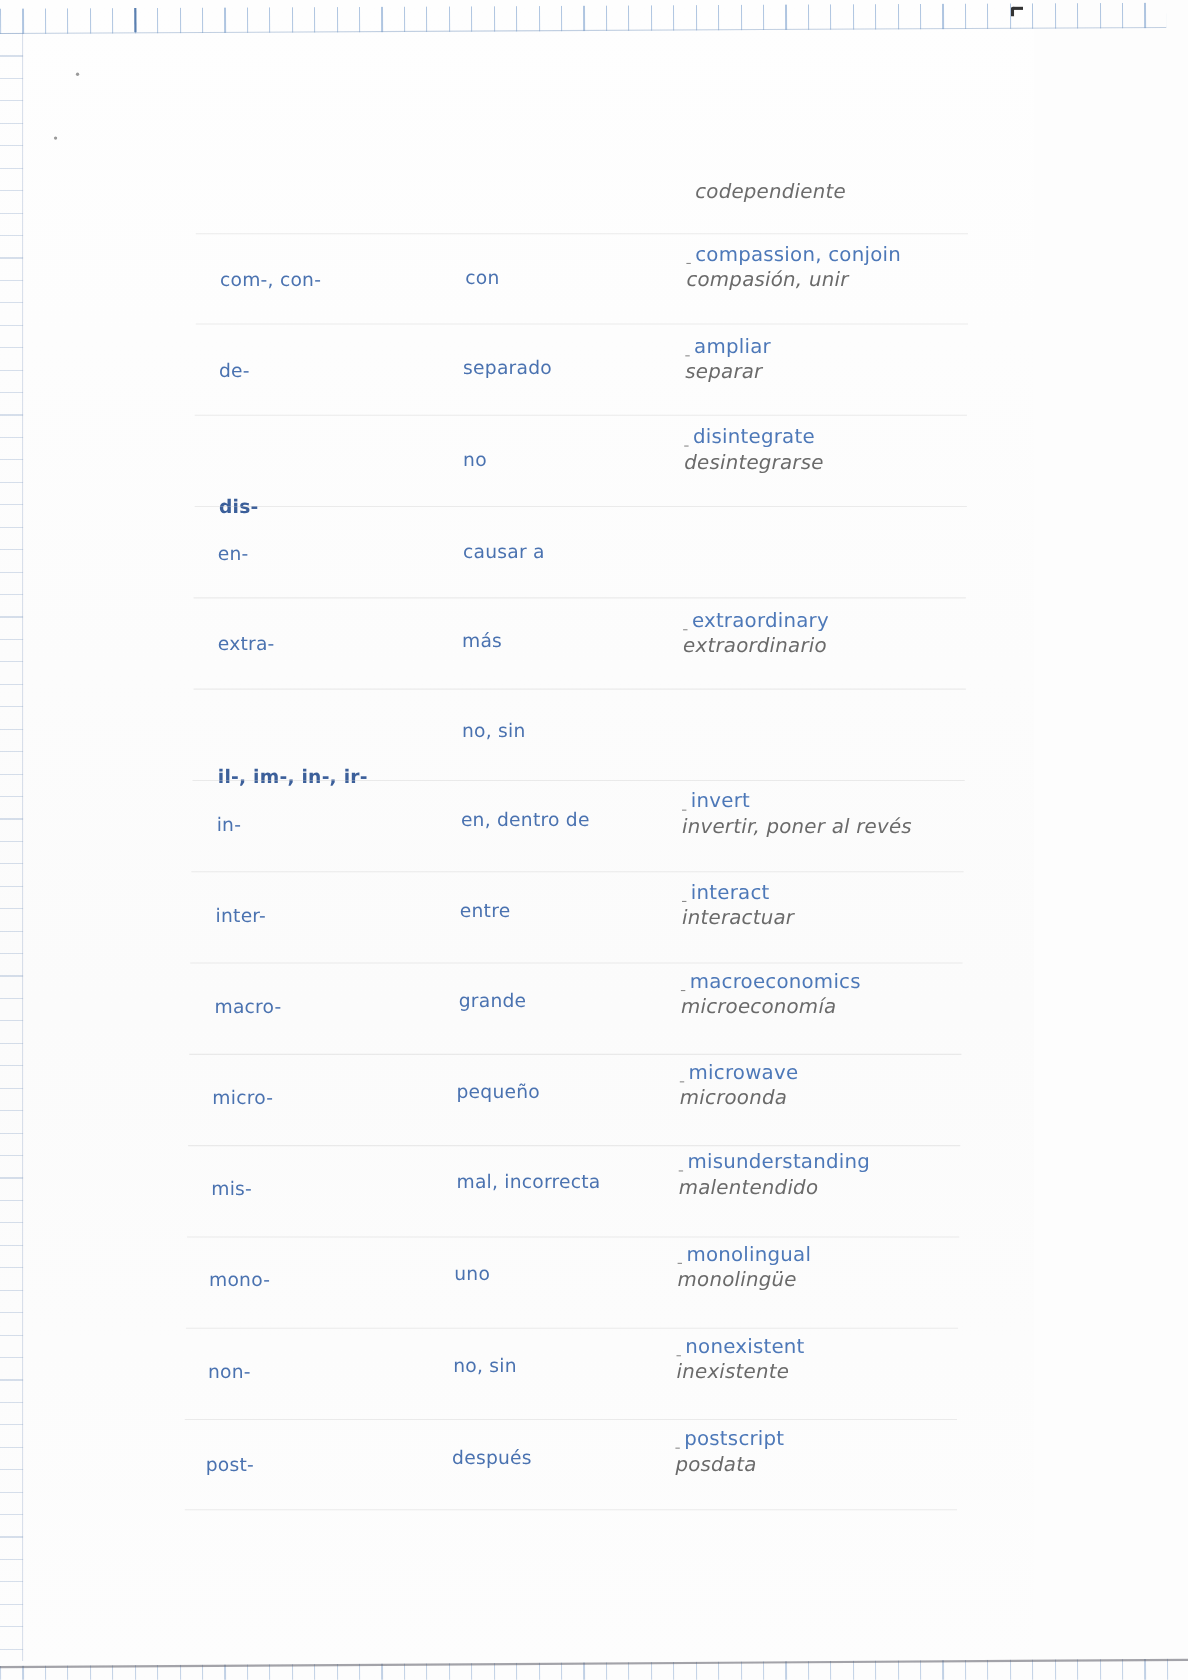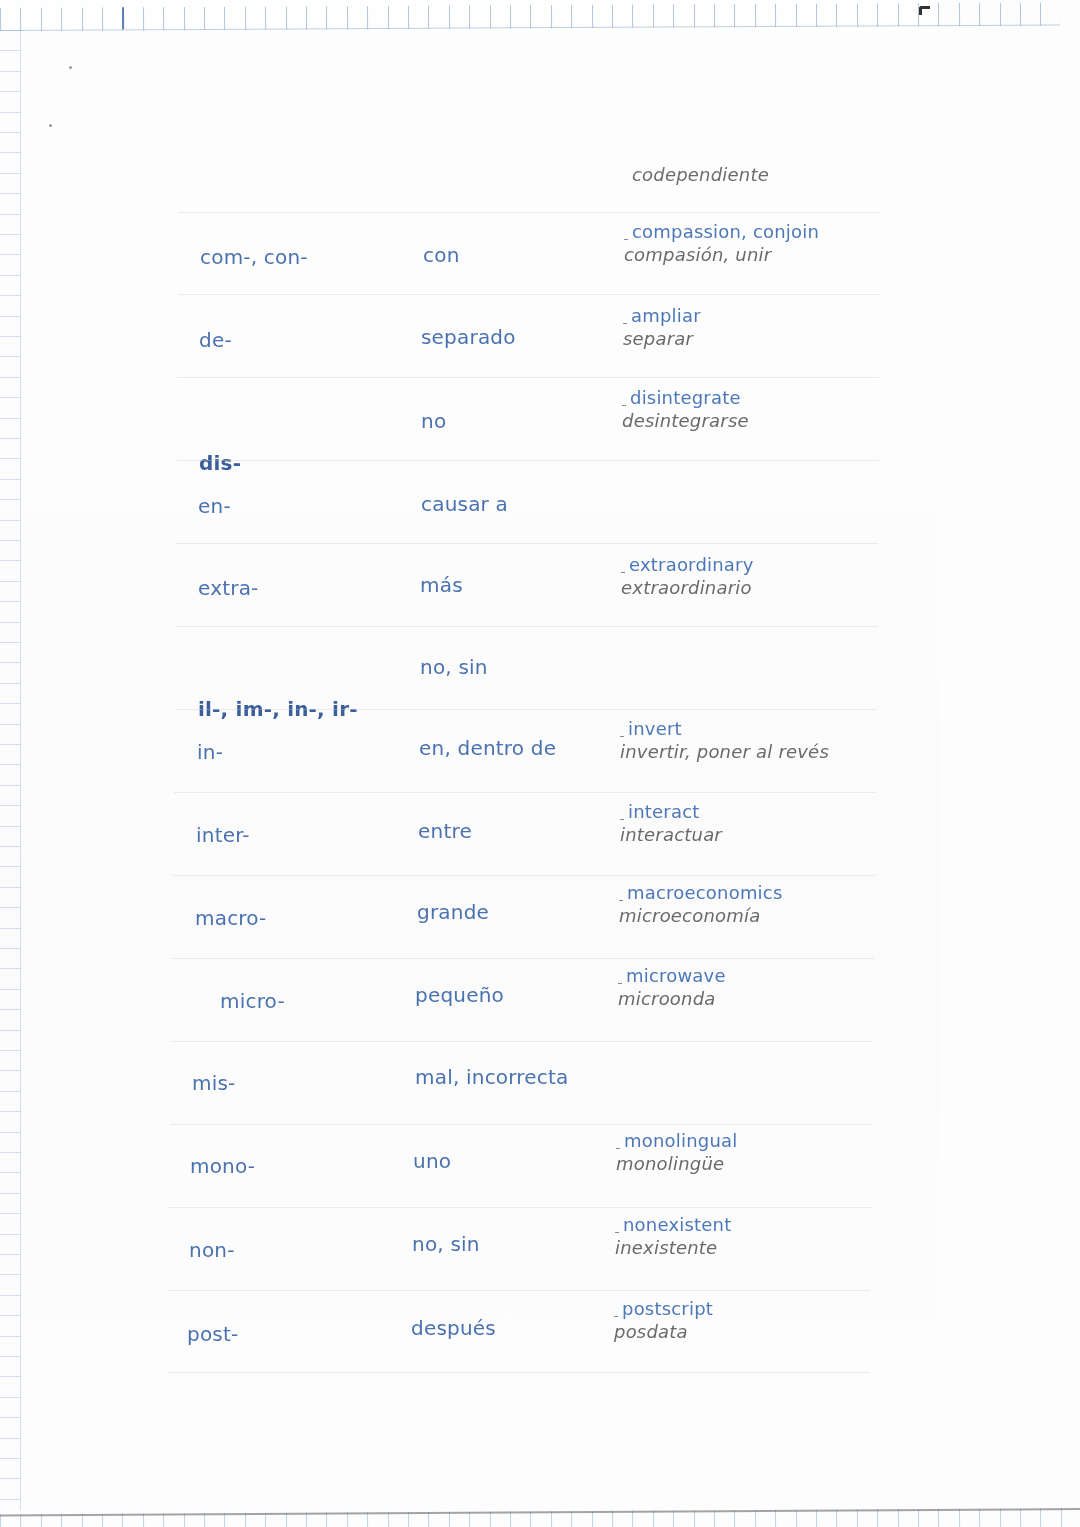--- a/index.html
+++ b/index.html
@@ -43,21 +43,21 @@
   .vocab-table { position: absolute; left: 0; top: 0; width: 1080px; height: 1527px; }
   .top-example {
     position: absolute; left: 632px; top: 164px;
     font-style: italic; font-size: 18px; color: #6c6c6c; letter-spacing: 0.2px;
   }
   .row {
     position: absolute; height: 82px;
     border-top: 1px solid rgba(200,200,200,0.35);
   }
   .cell-prefix, .cell-meaning {
-    position: absolute; font-size: 20px; color: #4a72b0; letter-spacing: 0.2px; white-space: nowrap;
+    position: absolute; font-size: 17px; color: #4a72b0; letter-spacing: 0.2px; white-space: nowrap;
   }
   .cell-prefix.bold { font-weight: bold; color: #3b5f9a; margin-top: 41px; }
   .cell-example { position: absolute; white-space: nowrap; }
   .ex-en {
     display: block; font-size: 18px; color: #4d78b8; letter-spacing: 0.2px; position: relative; padding-left: 8px;
   }
   .ex-en::before {
     content: ""; position: absolute; left: 0; bottom: 2px; width: 4px; height: 1px; background: #8a8a8a;
   }
   .ex-es {
@@ -147,31 +147,35 @@
     <div class="row" style="left:173px;top:875px;width:702px;">
       <span class="cell-prefix" style="left:22px;top:30px;">macro-</span>
       <span class="cell-meaning" style="left:244px;top:24px;">grande</span>
       <div class="cell-example" style="left:446px;top:6px;">
         <span class="ex-en">macroeconomics</span>
         <span class="ex-es">microeconomía</span>
       </div>
     </div>
 
     <div class="row" style="left:172px;top:958px;width:702px;">
-      <span class="cell-prefix" style="left:21px;top:30px;margin-left:27px;">micro-</span>
+      <span class="cell-prefix" style="left:21px;top:30px;">micro-</span>
       <span class="cell-meaning" style="left:243px;top:24px;">pequeño</span>
       <div class="cell-example" style="left:446px;top:6px;">
         <span class="ex-en">microwave</span>
         <span class="ex-es">microonda</span>
       </div>
     </div>
 
     <div class="row" style="left:171px;top:1041px;width:702px;">
       <span class="cell-prefix" style="left:21px;top:29px;">mis-</span>
       <span class="cell-meaning" style="left:244px;top:23px;">mal, incorrecta</span>
+      <div class="cell-example" style="left:446px;top:4px;">
+        <span class="ex-en">misunderstanding</span>
+        <span class="ex-es">malentendido</span>
+      </div>
     </div>
 
     <div class="row" style="left:170px;top:1124px;width:702px;">
       <span class="cell-prefix" style="left:20px;top:29px;">mono-</span>
       <span class="cell-meaning" style="left:243px;top:24px;">uno</span>
       <div class="cell-example" style="left:446px;top:5px;">
         <span class="ex-en">monolingual</span>
         <span class="ex-es">monolingüe</span>
       </div>
     </div>

